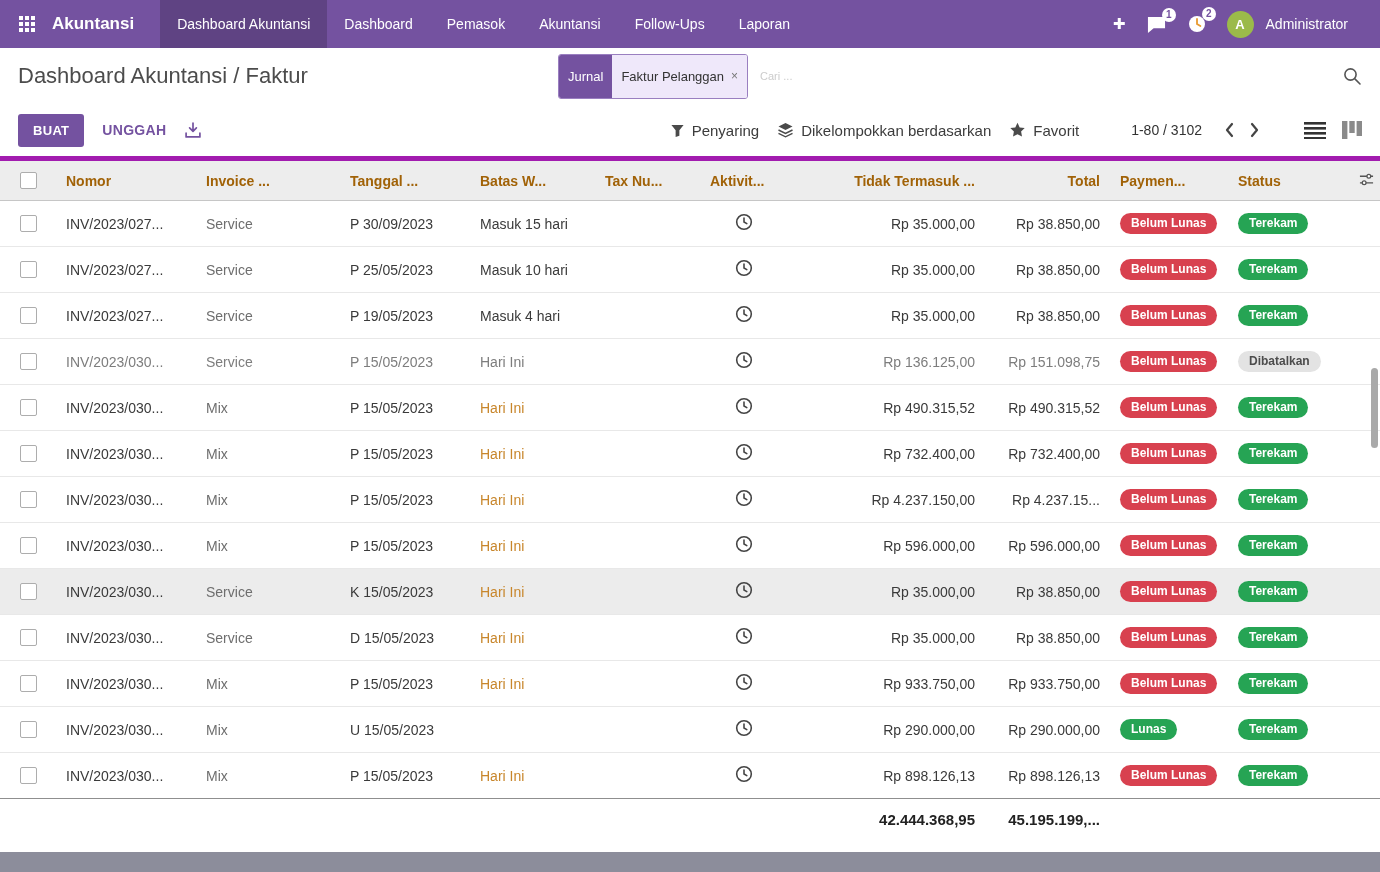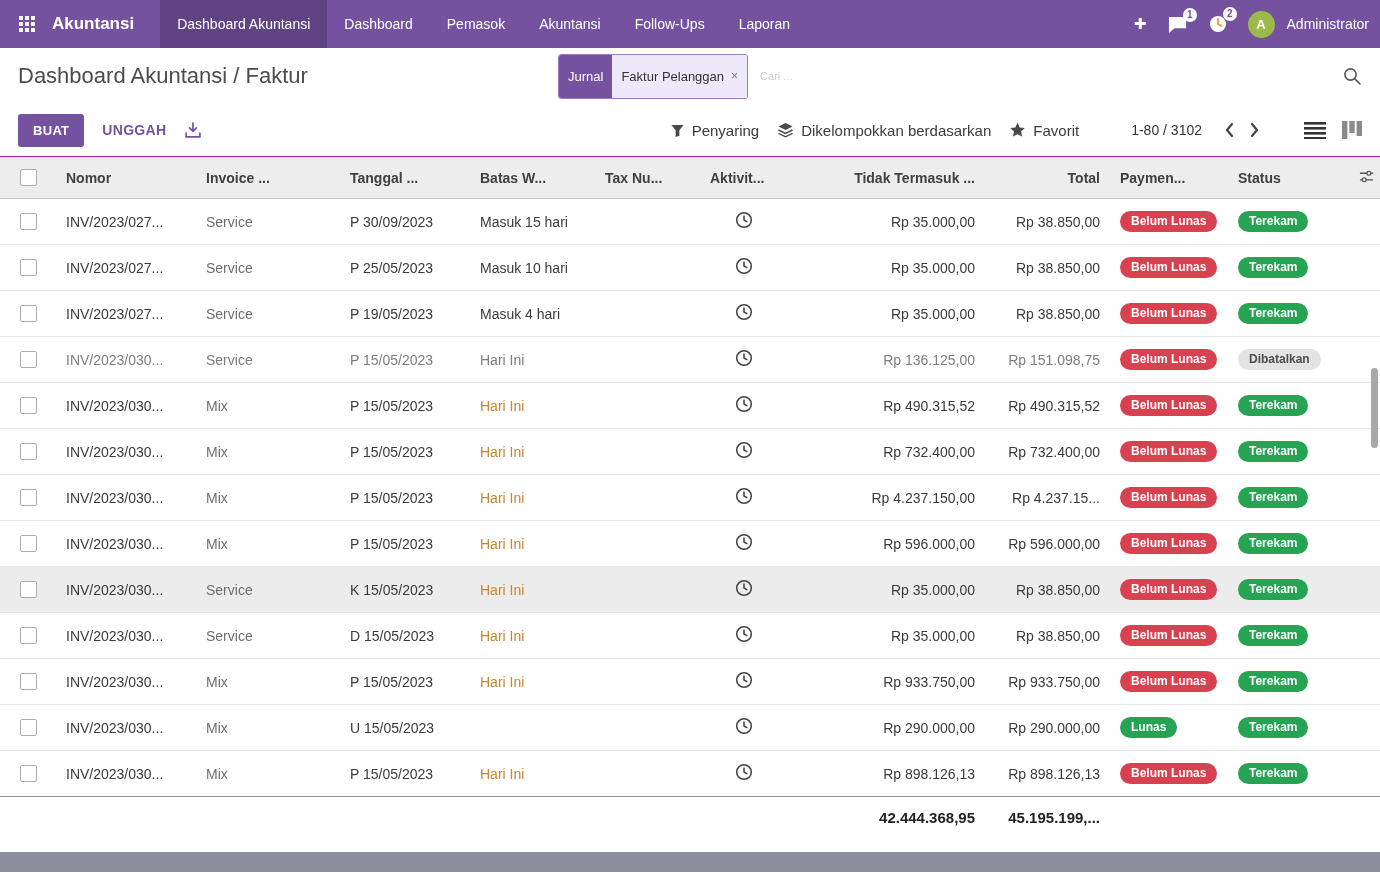--- a/index.html
+++ b/index.html
@@ -17,21 +17,21 @@
   html,body{margin:0;padding:0;}
   body{
     width:1380px;height:872px;overflow:hidden;background:#fff;
     font-family:"Liberation Sans", sans-serif;color:#3a3a3a;
   }
   .app{width:1380px;height:872px;position:relative;display:flex;flex-direction:column;}
 
   
   .topbar{
     height:48px;background:var(--accent);color:#fff;display:flex;align-items:center;
-    padding:0 11px 0 10px;flex:0 0 auto;
+    padding:0 32px 0 10px;flex:0 0 auto;
   }
   .apps-btn{width:34px;height:48px;display:flex;align-items:center;justify-content:center;cursor:pointer;}
   .brand{font-size:17px;font-weight:700;margin:0 26px 0 8px;white-space:nowrap;cursor:pointer;}
   .main-menu{display:flex;align-items:stretch;height:48px;}
   .main-menu .menu-item{
     display:flex;align-items:center;padding:0 17px;font-size:14px;cursor:pointer;white-space:nowrap;
   }
   .main-menu .menu-item.active{background:rgba(0,0,0,0.18);}
   .systray{margin-left:auto;display:flex;align-items:center;gap:20px;}
   .sys-icon{position:relative;display:flex;align-items:center;justify-content:center;cursor:pointer;}
@@ -82,22 +82,22 @@
   .cp-tool{display:flex;align-items:center;gap:7px;font-size:15px;color:#3c3c3c;cursor:pointer;white-space:nowrap;}
   .right-group{display:flex;align-items:center;margin-left:52px;}
   .pager-text{font-size:14px;color:#333;margin-right:14px;white-space:nowrap;}
   .pager-btn{background:none;border:none;cursor:pointer;padding:2px 8px;display:flex;align-items:center;}
   .view-switcher{display:flex;align-items:center;gap:16px;margin-left:36px;}
 
   
   .table-zone{flex:1 1 auto;position:relative;}
   table{border-collapse:collapse;table-layout:fixed;width:1380px;}
   thead th{
-    background:#ededed;height:42px;font-size:14px;font-weight:600;color:#404040;
-    text-align:left;padding:0 10px;border-top:1px solid #a21caf;border-bottom:1px solid #c6c6c6;
+    background:#ededed;height:42px;font-size:14px;font-weight:600;color:#a16207;
+    text-align:left;padding:0 10px;border-top:5px solid #a21caf;border-bottom:1px solid #c6c6c6;
     white-space:nowrap;overflow:hidden;
   }
   thead th.num{text-align:right;}
   tbody td{
     height:46px;border-top:1px solid #e8e8e8;padding:0 10px;font-size:14px;color:#3a3a3a;
     white-space:nowrap;overflow:hidden;vertical-align:middle;background:#fff;
   }
   tbody tr:first-child td{border-top:none;}
   tbody tr.highlighted td{background:#ececec;}
   tbody tr.muted td{color:#7d7d7d;}

